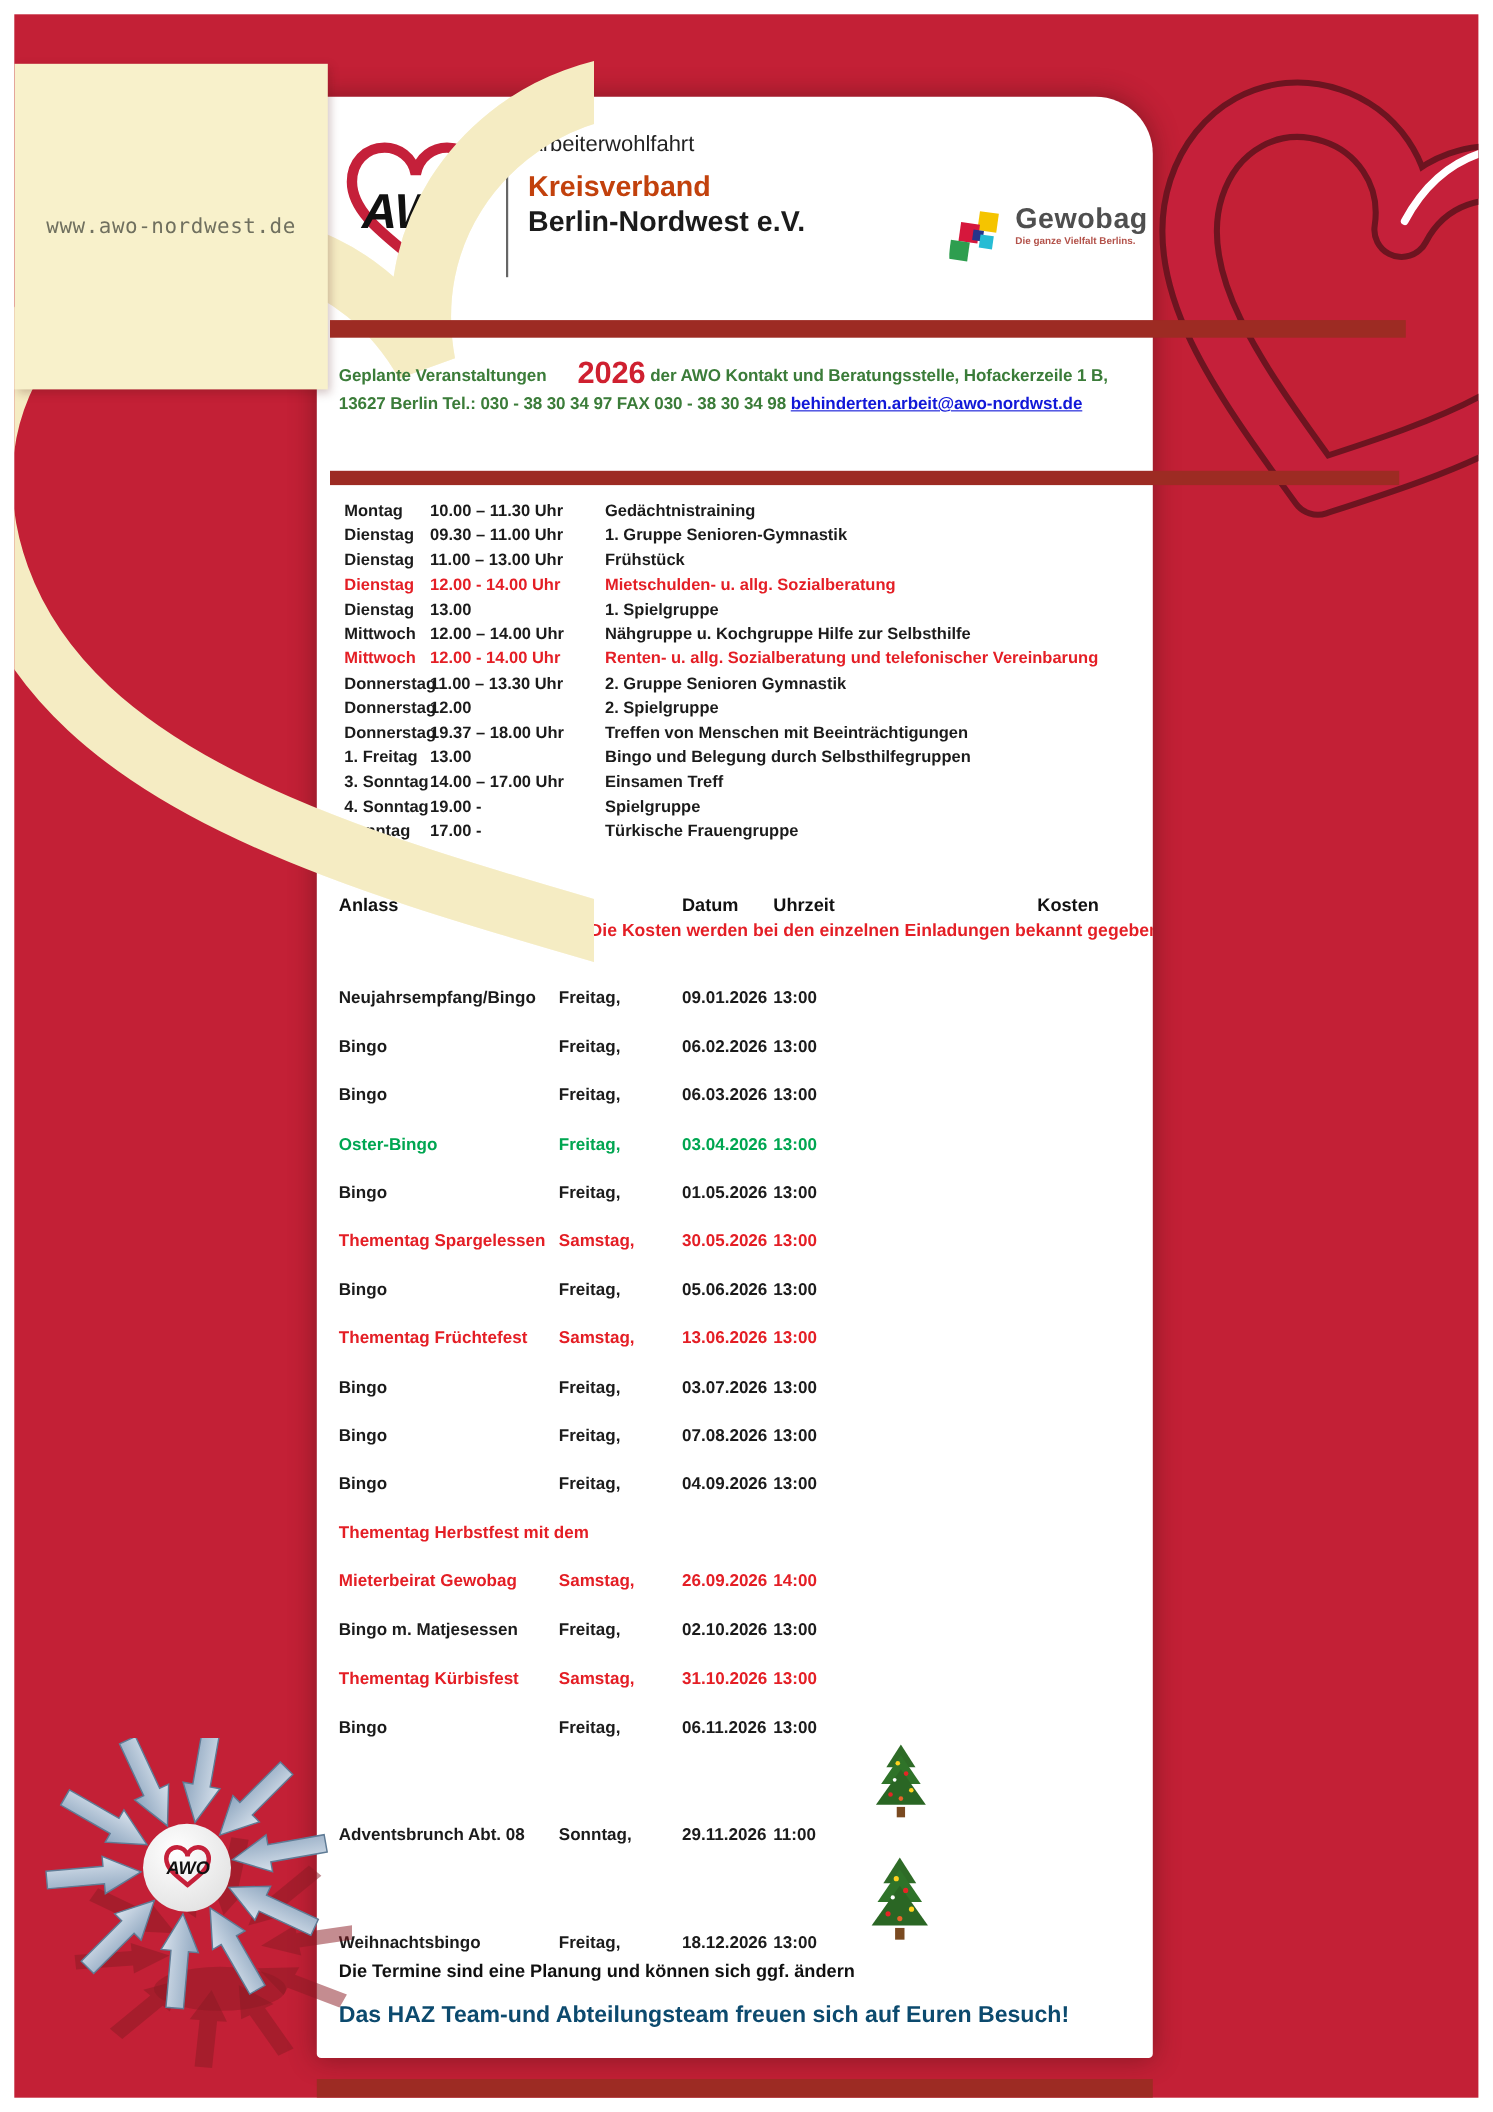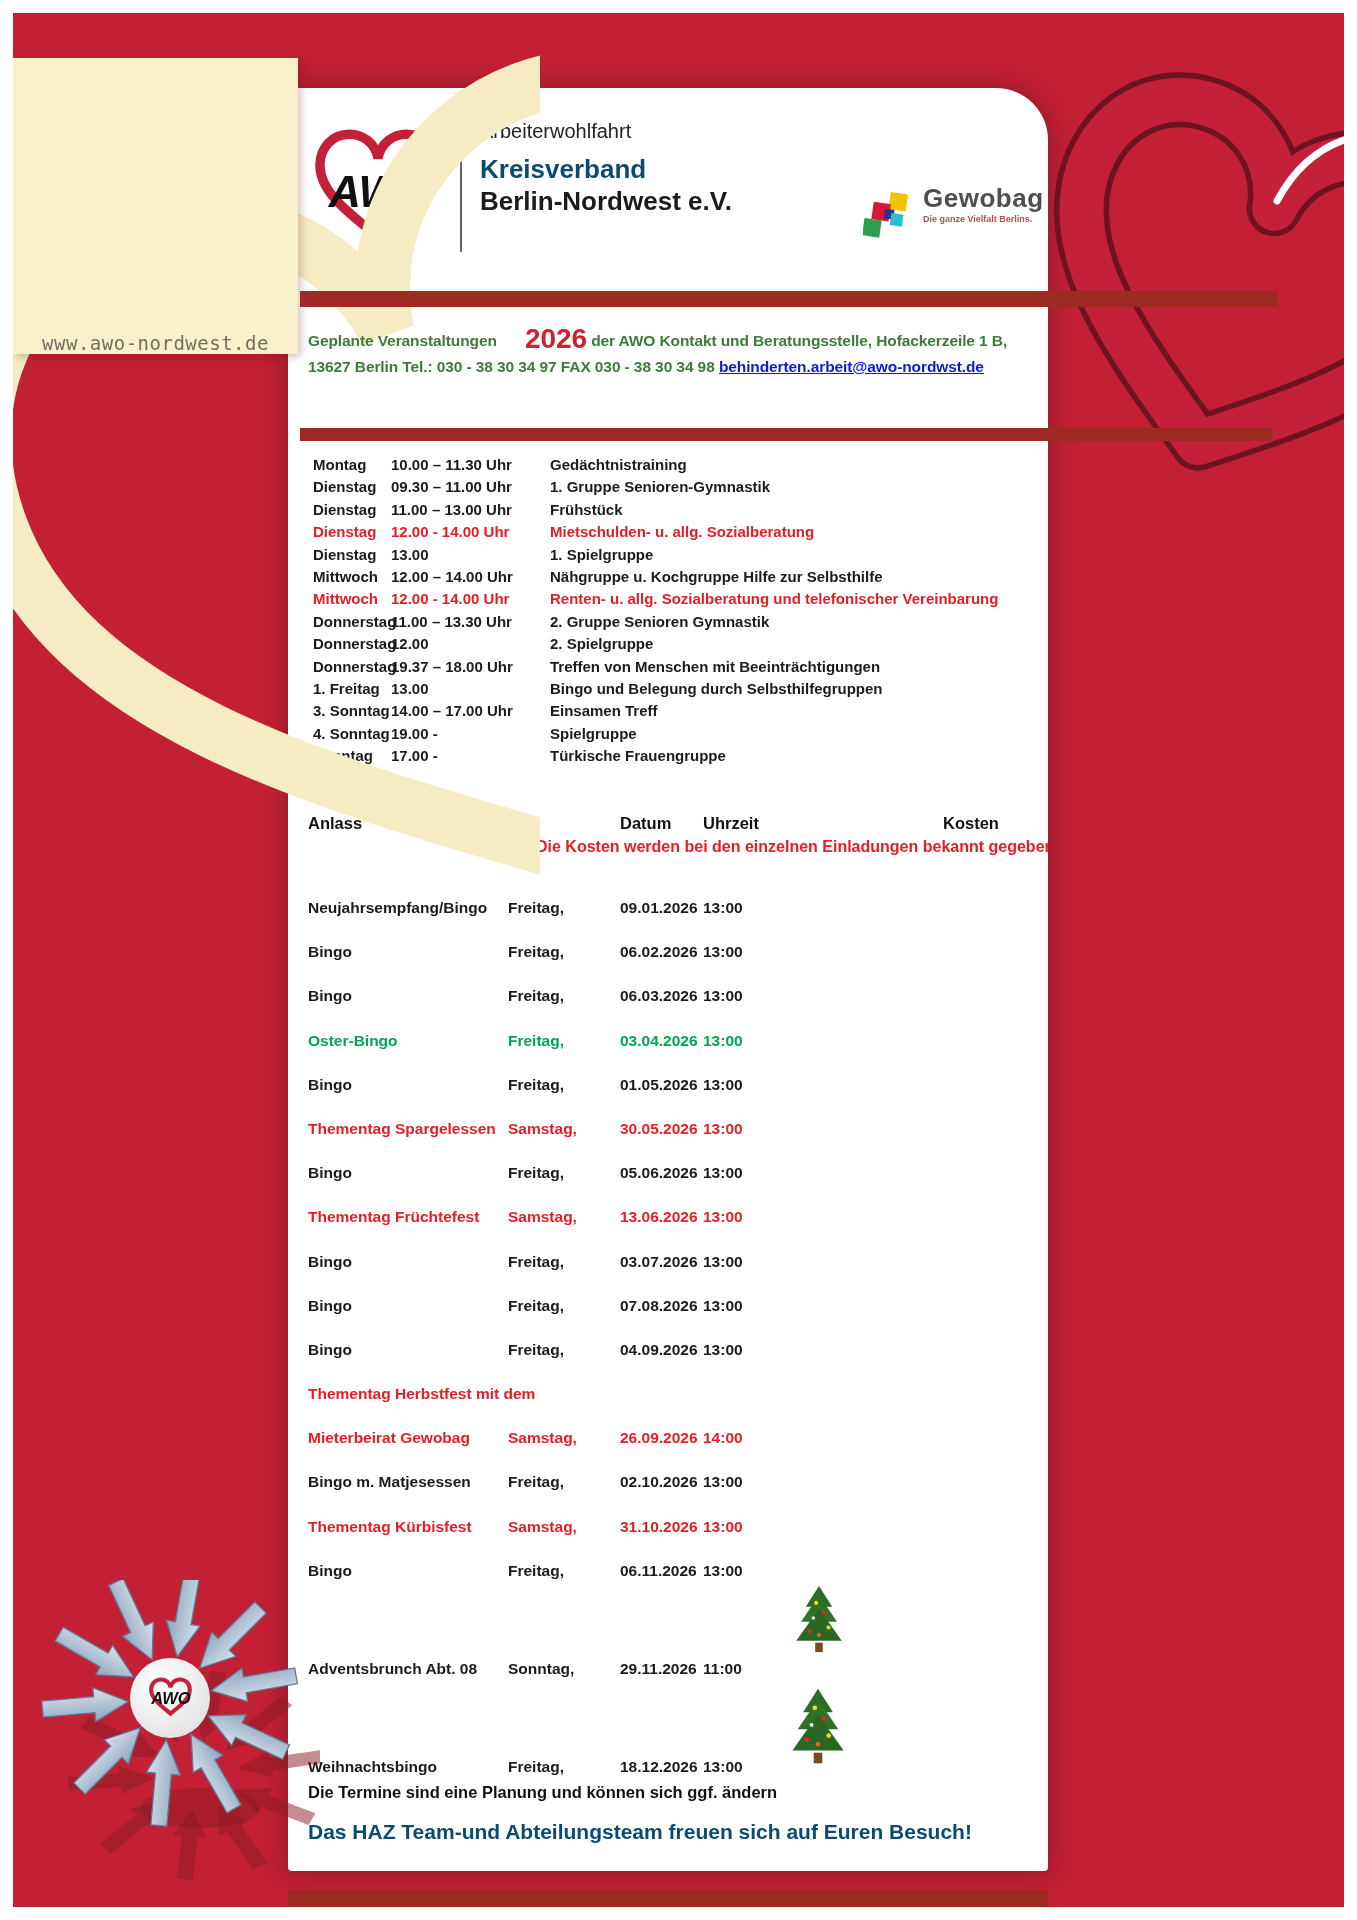--- a/index.html
+++ b/index.html
@@ -4,21 +4,21 @@
 <style>
   html,body{margin:0;padding:0;background:#fff;}
   .page{position:relative;width:1357px;height:1920px;background:#fff;overflow:hidden;
         font-family:"Liberation Sans",sans-serif;}
   .red-area{position:absolute;left:13px;top:13px;right:13px;bottom:13px;
             background:#c32036;overflow:hidden;}
 
   
   .cream-heart{position:absolute;left:-93px;top:27px;width:620px;height:900px;z-index:1;}
   .cream-box{position:absolute;left:0;top:45px;width:285px;height:296px;background:#f8f1cb;
-             z-index:3;display:flex;align-items:flex-end;justify-content:center;
+             z-index:3;display:flex;align-items:center;justify-content:center;
              box-shadow:3px 3px 8px rgba(80,20,20,.25);}
   .website{font-family:"DejaVu Sans Mono",monospace;font-size:19px;color:#70705f;letter-spacing:.5px;}
 
   
   .panel{position:absolute;left:275px;top:75px;width:760px;height:1783px;background:#ffffff;
          border-radius:0 52px 4px 4px;box-shadow:0 0 24px rgba(60,15,15,.45);overflow:hidden;}
   .faint-heart{position:absolute;left:-368px;top:-48px;width:620px;height:900px;opacity:.3;pointer-events:none;}
 
   
   .red-heart{position:absolute;left:1005px;top:7px;width:460px;height:640px;z-index:3;}
@@ -27,21 +27,21 @@
   
   .bar{position:absolute;background:#9d2b23;z-index:4;}
   .bar1{left:287px;top:278px;width:978px;height:16px;}
   .bar2{left:287px;top:415px;width:972px;height:13px;}
   .bar3{left:275px;top:1877px;width:760px;height:17px;}
 
   
   .hdr-heart{position:absolute;left:20px;top:30px;width:140px;height:135px;}
   .hdr-divider{position:absolute;left:172px;top:42px;width:2px;height:122px;background:#666;}
   .org1{position:absolute;left:192px;top:32px;font-size:20px;font-weight:400;color:#222;}
-  .org2{position:absolute;left:192px;top:66px;font-size:26px;font-weight:700;color:#0c4a6e;}
+  .org2{position:absolute;left:192px;top:66px;font-size:26px;font-weight:700;color:#c2410c;}
   .org3{position:absolute;left:192px;top:98px;font-size:26px;font-weight:700;color:#1b1b1b;}
   .gewobag{position:absolute;left:575px;top:62px;display:flex;align-items:flex-start;margin-top:33px;}
   .gw-cubes{width:52px;height:58px;margin-right:8px;margin-top:6px;}
   .gw-name{font-size:26px;font-weight:700;color:#4f4f4f;letter-spacing:.5px;line-height:30px;}
   .gw-tag{font-size:9px;font-weight:700;color:#b3524a;margin-top:1px;}
 
   
   .title-block{position:absolute;left:20px;top:238px;width:716px;z-index:5;
                font-size:15.5px;font-weight:700;color:#3b7c39;line-height:26px;letter-spacing:-.1px;}
   .title-year{font-size:28px;color:#cf2030;line-height:26px;vertical-align:-2px;margin-left:24px;}

